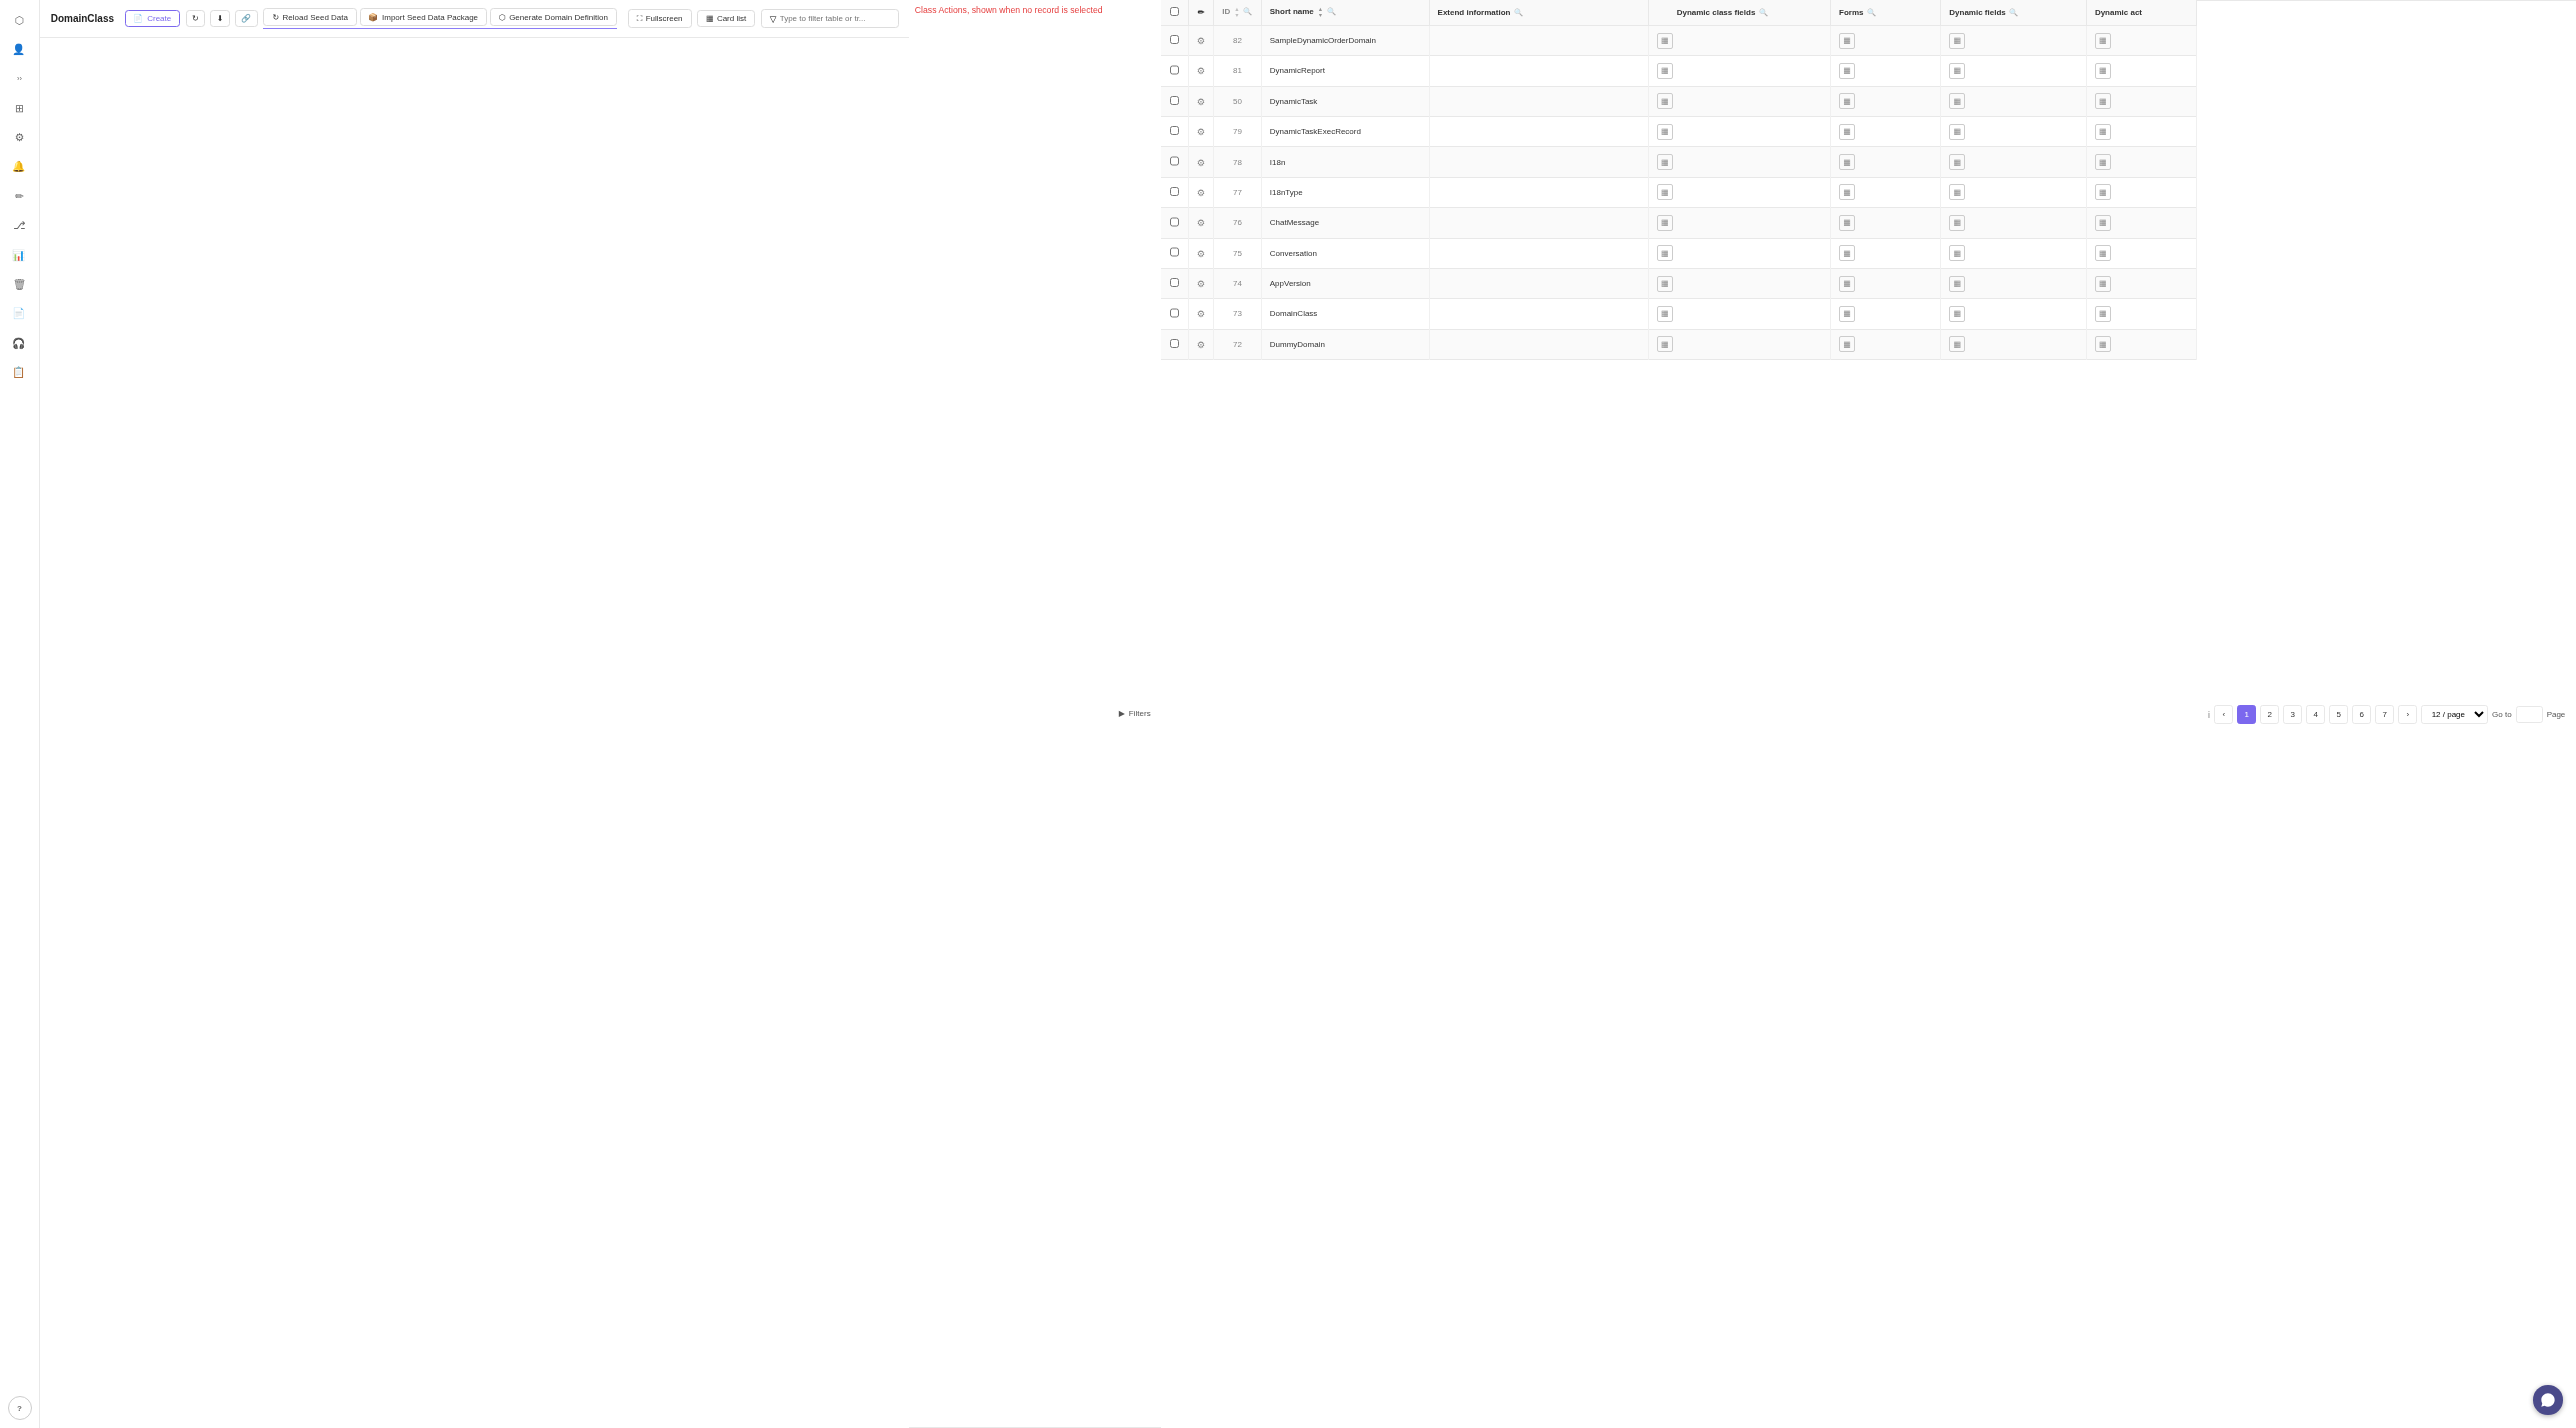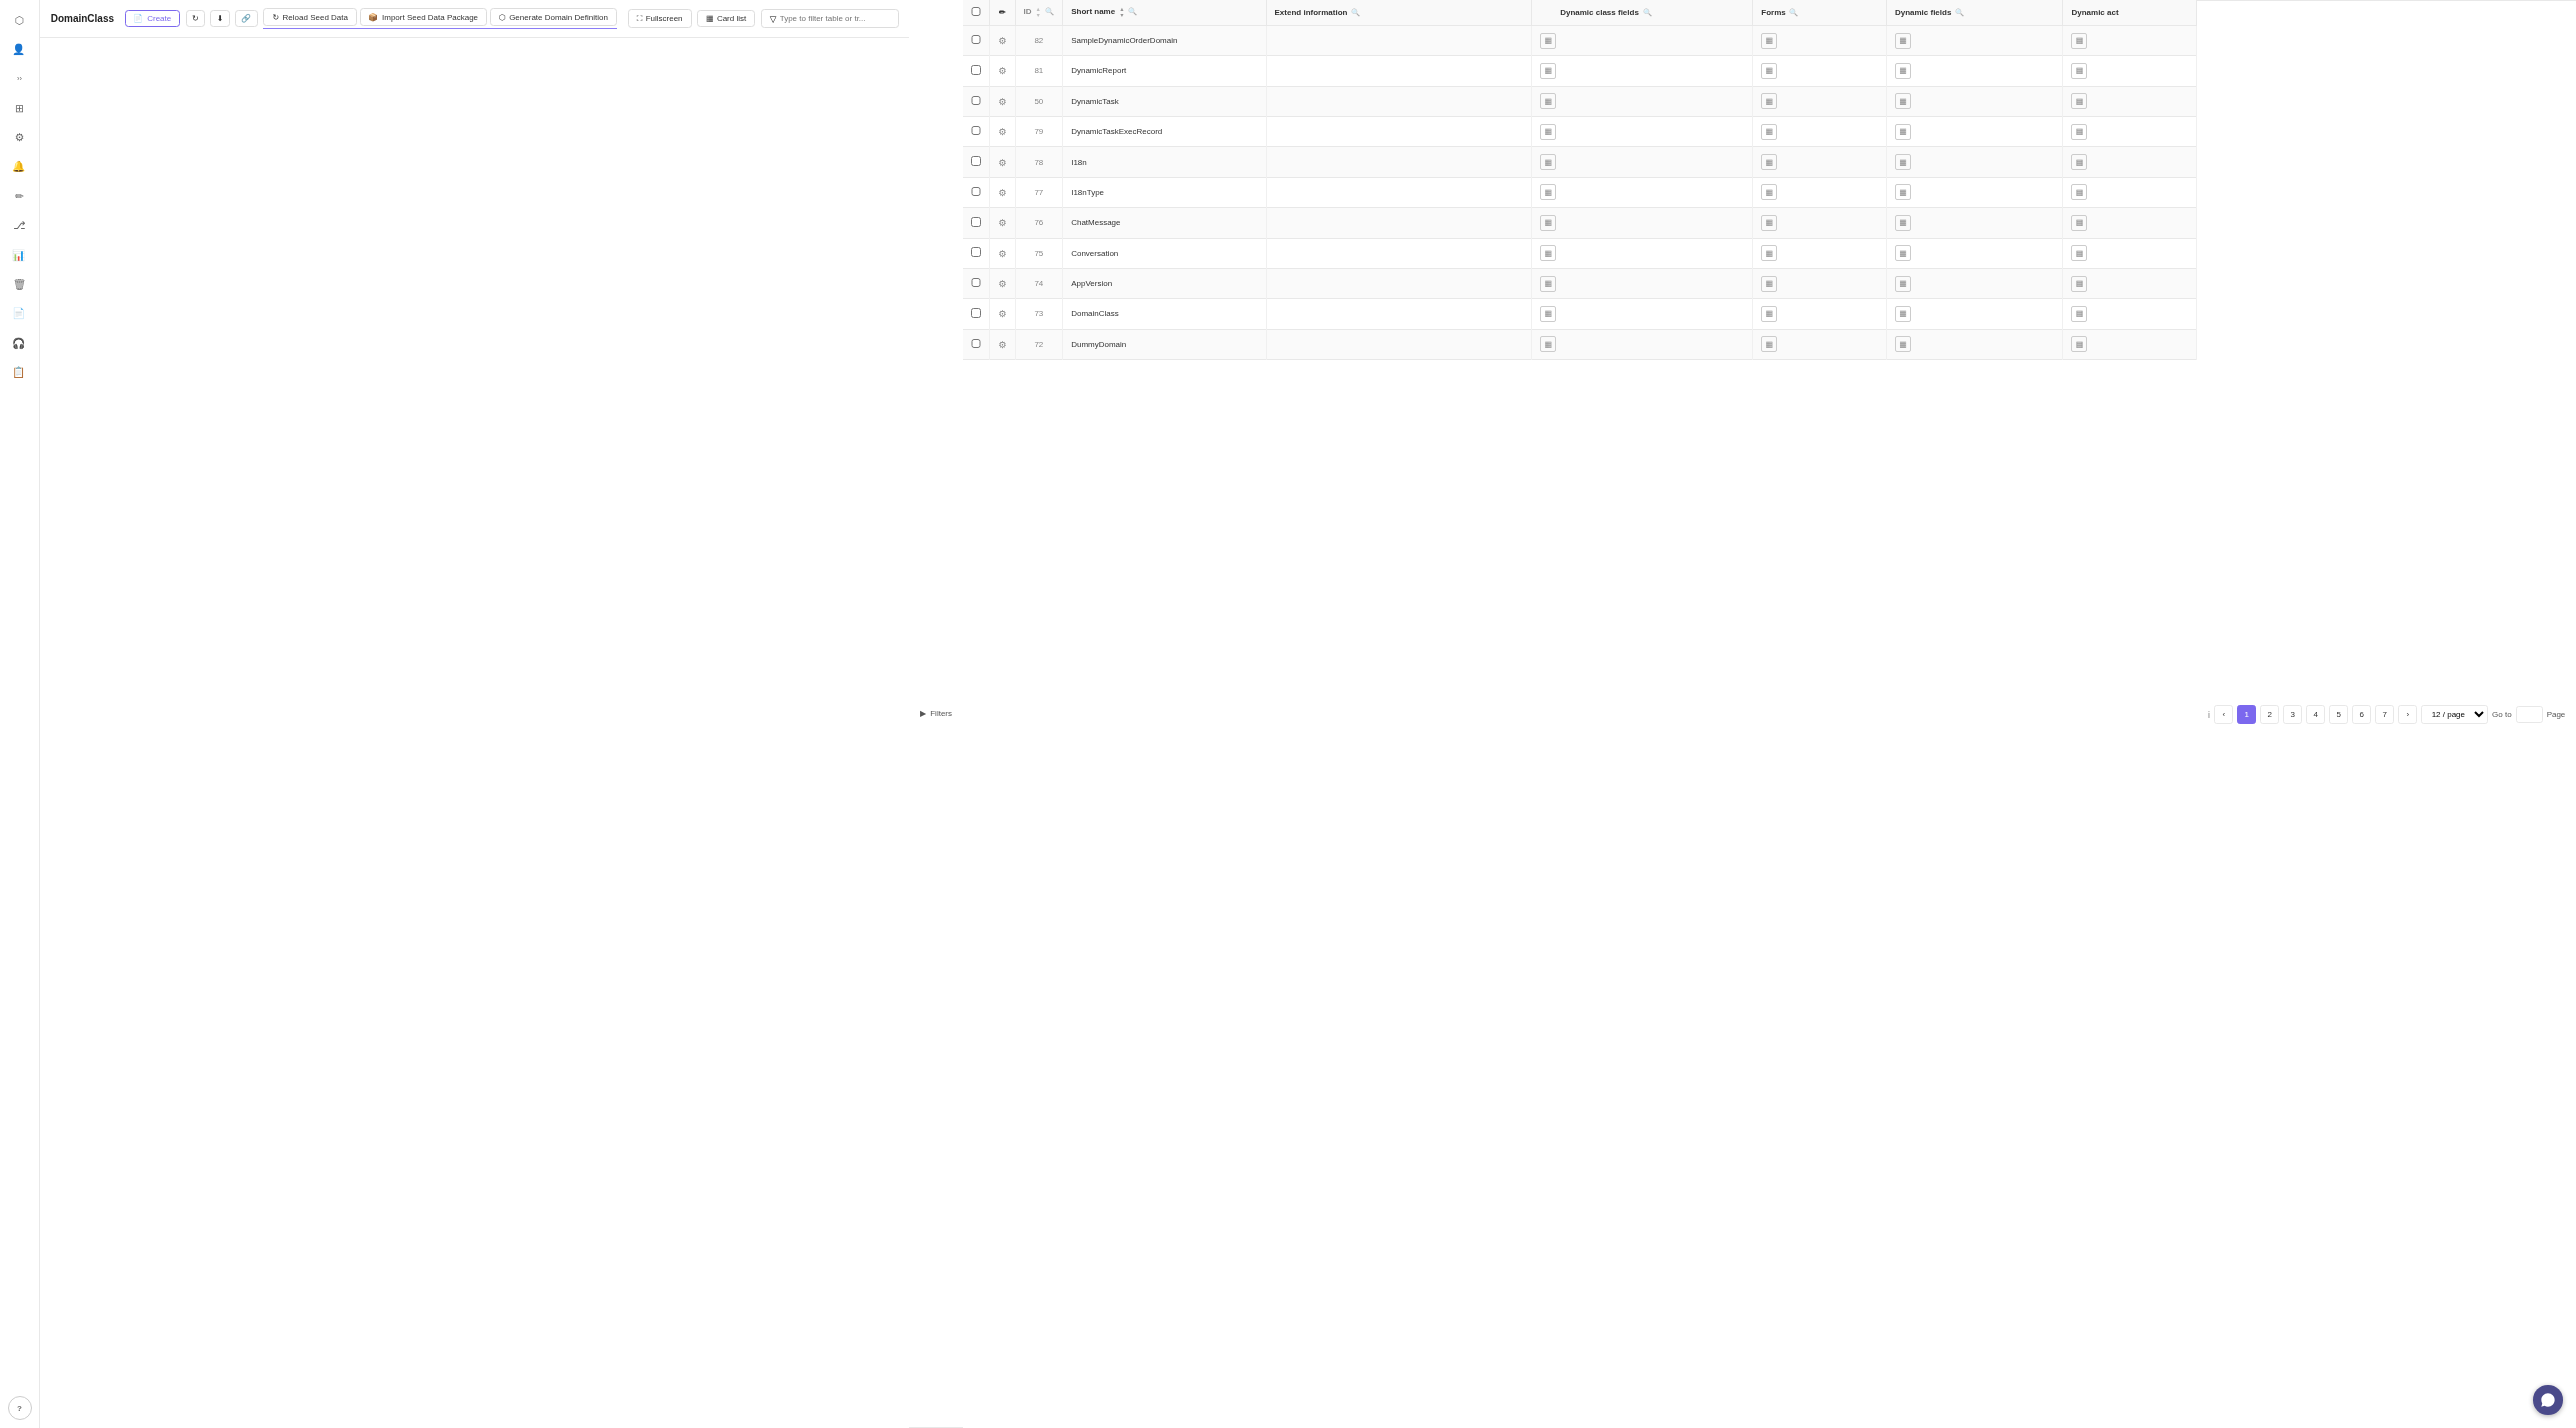--- a/index.html
+++ b/index.html
@@ -376,20 +376,23 @@
         <span>▦</span>
         <span>Card list</span>
       </div>
       <div class="filter-input">
         <span>▽</span>
         <input type="text" placeholder="Type to filter table or tr..." style="">
       </div>
     </div>
   </div>
 
+  <div class="notice-bar">
+    <span>Class Actions, shown when no record is selected</span>
+  </div>
 
   <div class="filters-row">
     <span class="arrow">▶</span>
     <span>Filters</span>
   </div>
 
   <div class="table-container">
     <table>
       <thead>
         <tr>

